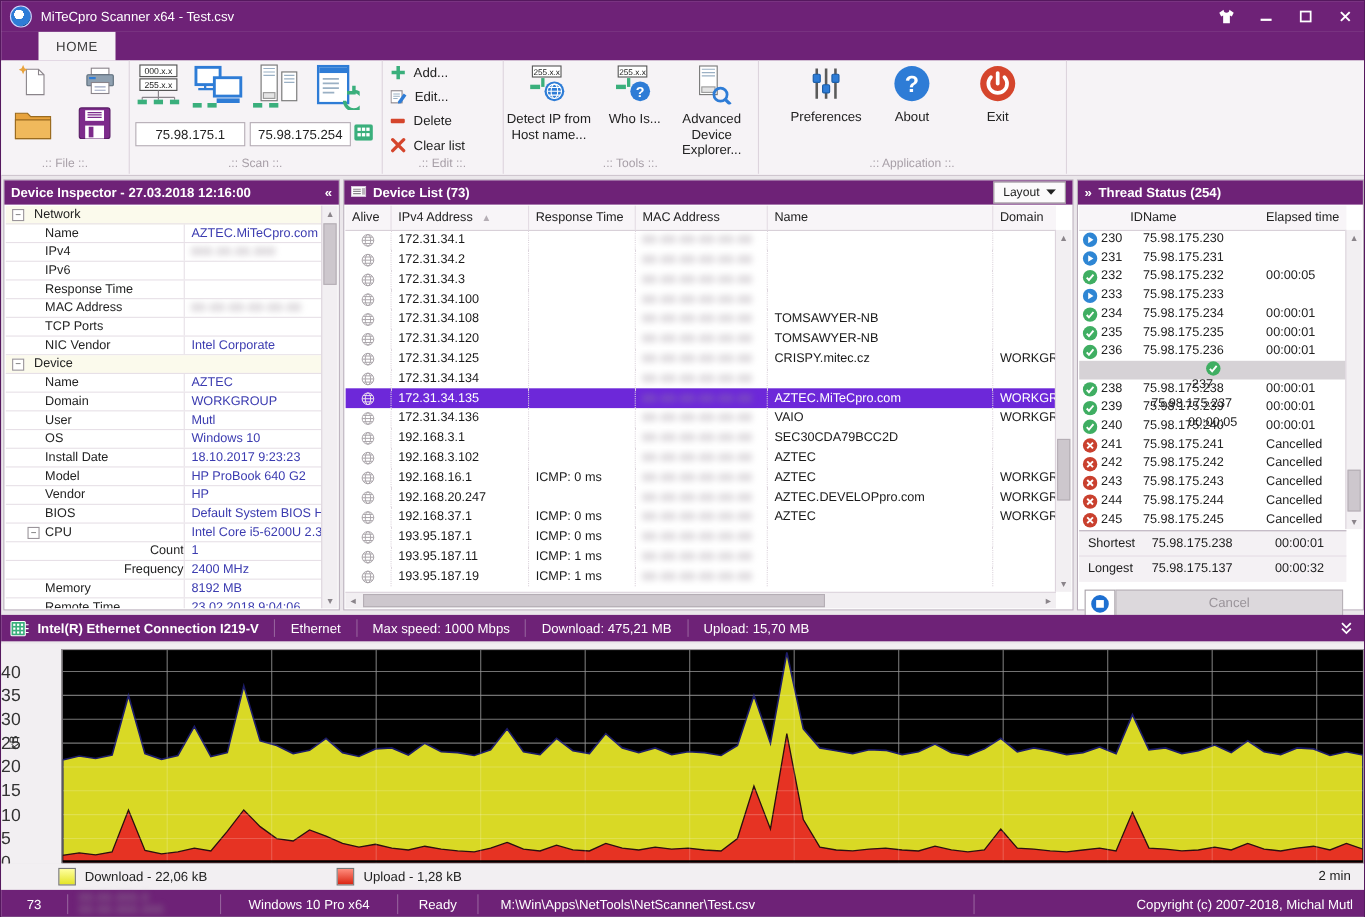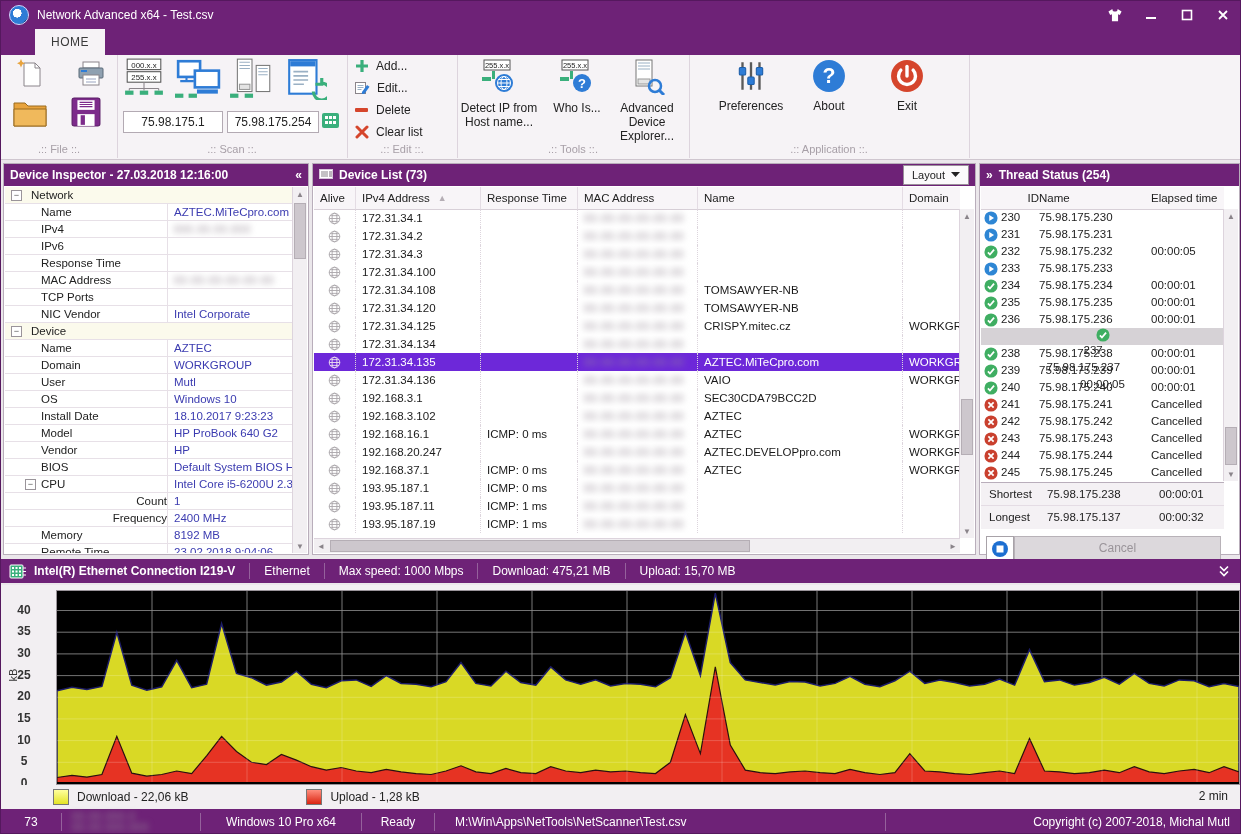--- a/index.html
+++ b/index.html
@@ -79,41 +79,41 @@
   .cancelbtn{flex:1;background:#dcd8dc;border:1px solid #b8b2b8;color:#9a949a;font-size:12px;
              display:flex;align-items:center;justify-content:center;}
   
   .adapterbar{position:absolute;left:0;top:558px;right:0;height:24px;background:#6e2277;color:#fff;
               display:flex;align-items:center;font-size:12px;}
   .ad-seg{padding:0 14px;border-left:1px solid #95619c;height:16px;display:flex;align-items:center;}
   .ad-name{font-weight:bold;border-left:none;padding-left:8px;gap:7px;}
   
   .graph{position:absolute;left:0;top:584px;right:0;height:200px;background:#f2eff2;}
   .plot{position:absolute;left:55px;top:5px;width:1182px;height:193px;background:#000;border:1px solid #9a949a;box-sizing:content-box;}
-  .ylab{position:absolute;width:46px;text-align:center;font-size:12px;color:#333;font-weight:bold;}
+  .ylab{position:absolute;width:46px;text-align:left;font-size:16px;color:#333;}
   .kb{position:absolute;left:6px;top:84px;font-size:11px;color:#333;transform:rotate(-90deg);}
   .legendrow{position:absolute;left:0;top:784px;right:0;height:24px;background:#f2eff2;display:flex;align-items:center;font-size:12px;color:#222;}
   .swatch{width:14px;height:14px;border:1px solid #777;margin-right:8px;}
   .sw-dl{background:linear-gradient(#ffff9e,#e4e426);margin-left:52px;}
   .sw-ul{background:linear-gradient(#ff8d7d,#da2411);margin-left:118px;}
   .twomin{position:absolute;right:12px;top:4px;}
   
   .statusbar{position:absolute;left:0;top:808px;right:0;height:26px;background:#6e2277;color:#fff;
              display:flex;align-items:center;font-size:12px;}
   .st-cell{height:18px;display:flex;align-items:center;padding:0 10px;border-right:1px solid #95619c;}
   .st-copy{position:absolute;right:10px;}
 </style>
 </head>
 <body>
 
 <div id="app">
 
   <div class="titlebar">
     <div class="appicon"></div>
-    <div class="title-text">Network Advanced x64 - Test.csv</div>
+    <div class="title-text">MiTeCpro Scanner x64 - Test.csv</div>
     <div class="winbtns">
       <div class="winbtn">
         <svg width="18" height="14" viewBox="0 0 20 16">
             <path d="M7 1L2.5 4l2 4 2-1v8h7V7l2 1 2-4L13 1a3 3 0 0 1-6 0z" fill="#fff"></path>
           </svg>
       </div>
       <div class="winbtn">
         <svg width="12" height="12">
             <rect x="1" y="8" width="10" height="2" fill="#fff"></rect>
           </svg>

